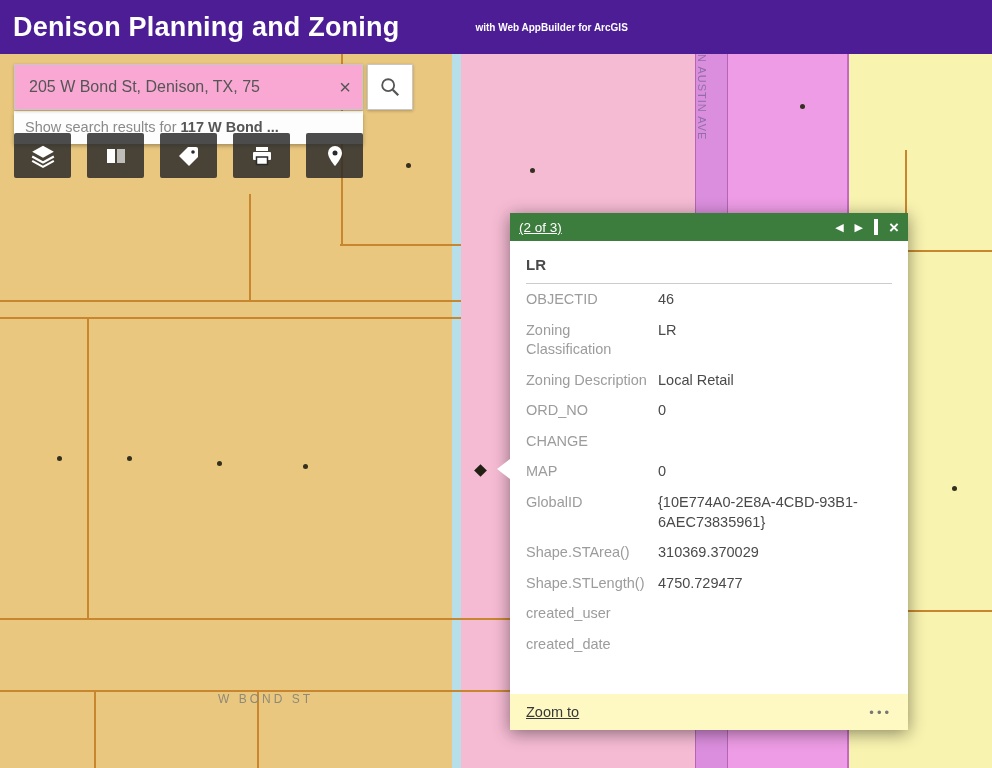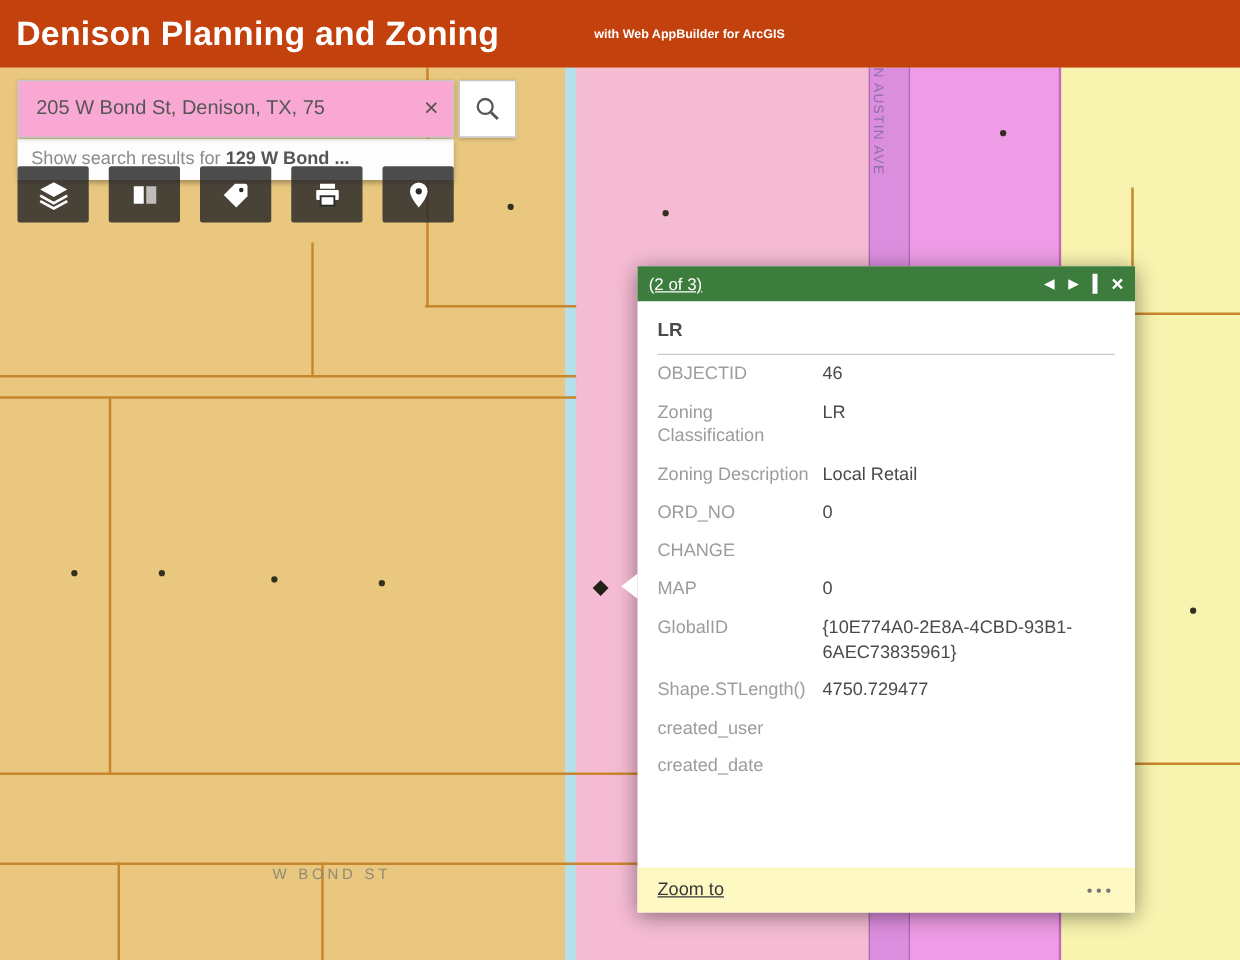--- a/index.html
+++ b/index.html
@@ -1,21 +1,21 @@
 <!DOCTYPE html>
 <html><head>
 <meta charset="utf-8">
 <style>
   * { box-sizing: border-box; margin: 0; padding: 0; }
   html,body { width: 992px; height: 768px; overflow: hidden;
     font-family: "Liberation Sans", sans-serif; position: relative; background:#e9c77f; }
 
   
   .app-header { position:absolute; top:0; left:0; right:0; height:54px;
-    background:#c2410c; display:flex; align-items:center; z-index:60; }
+    background:#4c1d95; display:flex; align-items:center; z-index:60; }
   .app-title { color:#fff; font-weight:bold; font-size:27px; padding-left:13px; letter-spacing:.2px; }
   .app-sub   { color:#fff; font-weight:bold; font-size:10px; margin-left:76px; }
 
   
   .map { position:absolute; top:54px; left:0; width:992px; height:714px; background:#e9c77f; }
   .zone { position:absolute; top:0; height:714px; }
   .zone-blue   { left:452px; width:9px;  background:#b7dfe9; }
   .zone-pink   { left:461px; width:234px; background:#f5bbd3; }
   .zone-street { left:695px; width:33px; background:#dc8ede;
                  border-left:1px solid #b466b4; border-right:1px solid #b466b4; }
@@ -122,21 +122,21 @@
   <input class="search-input" type="text" value="205 W Bond St, Denison, TX, 75" style="">
   <span class="search-clear">×</span>
 </div>
 <div class="search-btn">
   <svg viewBox="0 0 24 24" width="22" height="22">
     <circle cx="10" cy="10" r="6.5" fill="none" stroke="#555" stroke-width="2"></circle>
     <line x1="15" y1="15" x2="21" y2="21" stroke="#555" stroke-width="2.5"></line>
   </svg>
 </div>
 <div class="suggest">
-  <span>Show search results for </span><b>129 W Bond ...</b>
+  <span>Show search results for </span><b>117 W Bond ...</b>
 </div>
 
 <div class="toolbar">
   <div class="tool-btn">
     <svg viewBox="0 0 24 24" width="26" height="26">
       <path fill="#fff" d="M12 2.5 22 8l-10 5.5L2 8z"></path>
       <path fill="none" stroke="#fff" stroke-width="2" d="M2 12.5 12 18l10-5.5"></path>
       <path fill="none" stroke="#fff" stroke-width="2" d="M2 16.5 12 22l10-5.5"></path>
     </svg>
   </div>
@@ -201,20 +201,24 @@
     </div>
     <div class="frow">
       <span class="flabel">MAP</span>
       <span class="fvalue">0</span>
     </div>
     <div class="frow">
       <span class="flabel">GlobalID</span>
       <span class="fvalue">{10E774A0-2E8A-4CBD-93B1-6AEC73835961}</span>
     </div>
     <div class="frow">
+      <span class="flabel">Shape.STArea()</span>
+      <span class="fvalue">310369.370029</span>
+    </div>
+    <div class="frow">
       <span class="flabel">Shape.STLength()</span>
       <span class="fvalue">4750.729477</span>
     </div>
     <div class="frow">
       <span class="flabel">created_user</span>
       <span class="fvalue"></span>
     </div>
     <div class="frow">
       <span class="flabel">created_date</span>
       <span class="fvalue"></span>

